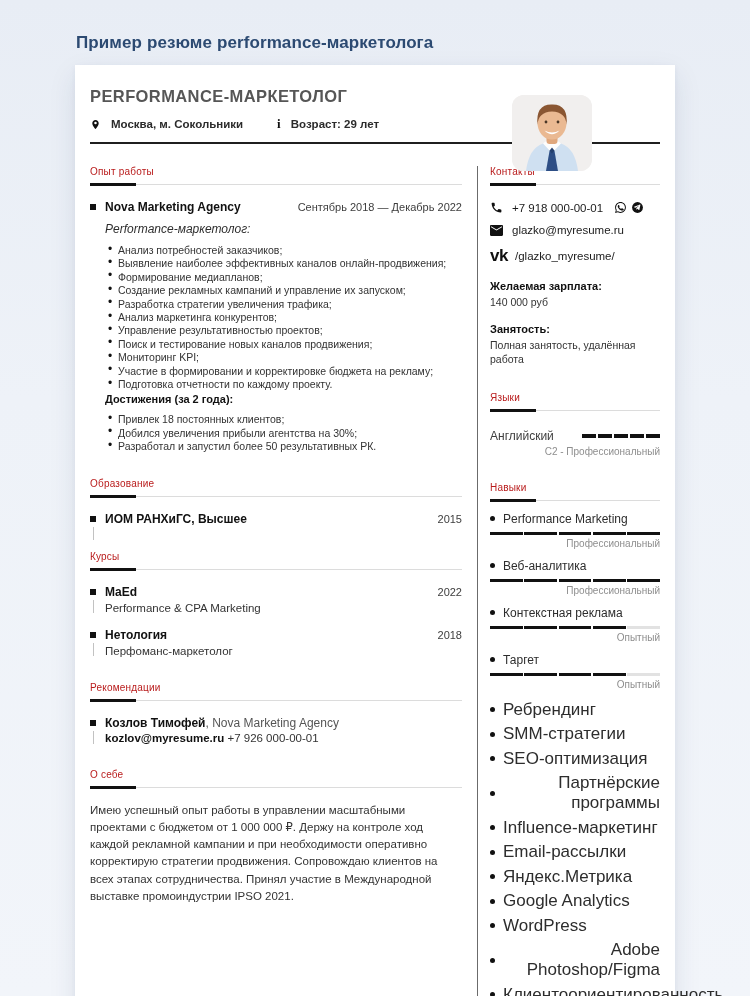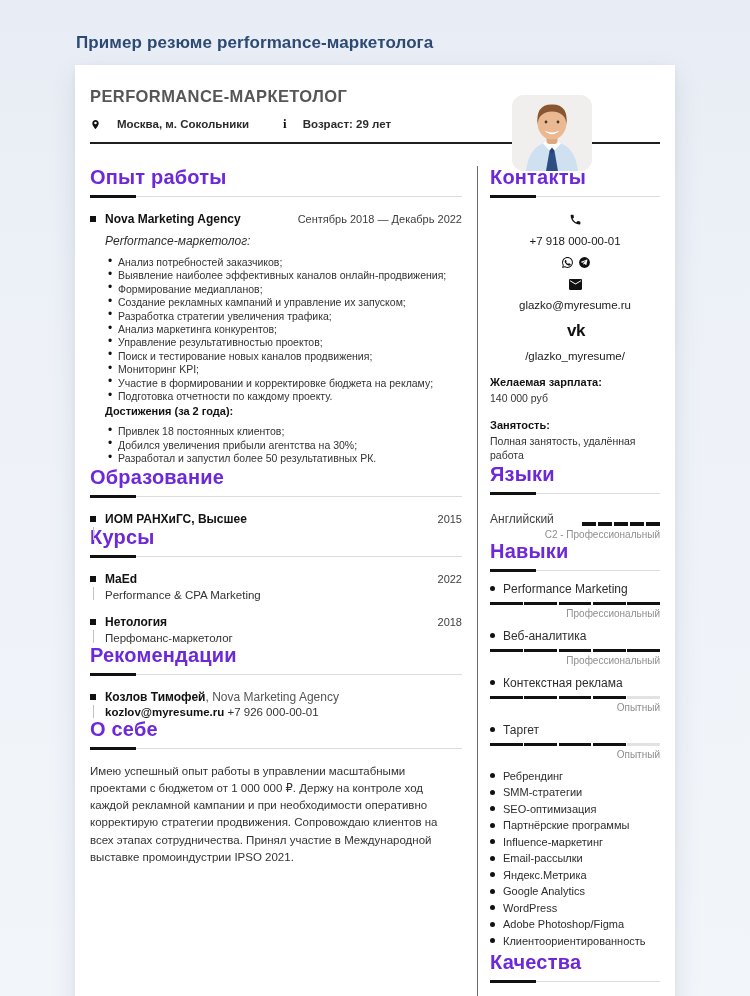--- a/index.html
+++ b/index.html
@@ -16,36 +16,36 @@
     width:600px; min-height:849px; background:#fff; position:relative;
     box-shadow:0 10px 26px rgba(30,50,90,.10), 0 2px 6px rgba(30,50,90,.06);
     padding:17px 15px 14px;
   }
 
   
   .resume-header { position:relative; }
   .person-name { font-size:29px; font-weight:800; color:#0f0f0f; letter-spacing:.2px; line-height:1.12; }
   .person-role { font-size:16.5px; font-weight:700; color:#565656; letter-spacing:.4px; margin-top:5px; }
   .header-meta { display:flex; align-items:center; gap:34px; margin-top:10px; }
-  .meta-item { display:flex; align-items:center; gap:16px; font-size:11.5px; font-weight:700; color:#2b2b2b; }
+  .meta-item { display:flex; align-items:center; gap:10px; font-size:11.5px; font-weight:700; color:#2b2b2b; }
   .meta-item svg { display:block; }
   .info-i { font-family:"Liberation Serif","DejaVu Serif",serif; font-weight:800; font-size:13px; color:#111; }
   .photo { position:absolute; top:8px; right:68px; width:80px; height:76px; border-radius:12px; overflow:hidden; background:#f1efee; }
   .header-divider { border:none; border-top:2px solid #1f1f1f; margin-top:10px; }
 
   
   .columns { display:flex; align-items:stretch; margin-top:22px; }
   .col-left { width:372px; flex:none; }
   .col-divider { width:1px; flex:none; background:#6b6b6b; margin-left:15px; margin-right:12px; }
   .col-right { flex:1; min-width:0; }
 
   
-  .sec { }
+  .sec { margin-top:25px; }
   .sec.first { margin-top:0; }
-  .sec-title { font-size:20px; font-weight:700; color:#6d28d9; letter-spacing:.2px; }
+  .sec-title { font-size:10px; font-weight:400; color:#b91c1c; letter-spacing:.2px; }
   .rule { position:relative; height:3px; margin-top:6px; }
   .rule::before { content:""; position:absolute; left:0; right:0; top:1px; height:1px; background:#dcdcdc; }
   .rule::after  { content:""; position:absolute; left:0; top:0; width:46px; height:3px; background:#111; }
 
   
   .entry { margin-top:14px; }
   .entry-head { display:flex; justify-content:space-between; align-items:baseline; }
   .entry-name { display:flex; align-items:baseline; gap:9px; font-size:12px; font-weight:700; color:#111;justify-content:center; }
   .sq { width:6px; height:6px; background:#111; flex:none; position:relative; top:-1px; }
   .sq.tick::after { content:""; position:absolute; left:2.5px; top:11px; width:1px; height:13px; background:#c2c2c2; }
@@ -58,45 +58,45 @@
   ul.bullets li { position:relative; font-size:10.5px; line-height:12.4px; color:#333; margin-bottom:1px; }
   ul.bullets li::before { content:"•"; position:absolute; left:-10px; top:-1.5px; font-size:12px; color:#111; }
   .ach-title { font-weight:700; font-size:11px; color:#111; margin:3px 0 2px 15px; }
 
   .rec-line2 { font-size:11.5px; color:#333; margin:2px 0 0 15px; }
   .rec-line2 b { color:#111; }
 
   .about-text { font-size:11.5px; line-height:1.5; color:#333; margin-top:13px; }
 
   
-  .contact-row { display:flex; align-items:center; gap:9px; margin-top:10px; font-size:11.5px; color:#1a1a1a;flex-direction:column; }
+  .contact-row { display:flex; align-items:center; gap:9px; margin-top:10px; font-size:11.5px; color:#1a1a1a; }
   .contact-row.first { margin-top:15px; }
   .contact-row svg { flex:none; display:block; }
   .trail-icons { display:flex; align-items:center; gap:4px; margin-left:2px; }
   .vk-glyph { font-weight:700; font-size:17px; letter-spacing:-.5px; color:#111; width:16px; }
 
   .info-block { margin-top:14px; }
   .info-label { font-size:11px; font-weight:700; color:#101010; }
   .info-value { font-size:10.5px; color:#333; margin-top:3px; line-height:1.35; }
 
-  .lang-row { display:flex; justify-content:space-between; align-items:flex-end; margin-top:17px; }
+  .lang-row { display:flex; justify-content:space-between; align-items:center; margin-top:17px; }
   .lang-name { font-size:12px; color:#3e3e3e; }
   .segbar { display:flex; gap:1.5px; height:4px; width:78px; }
   .segbar .seg { flex:1; background:#e2e2e2; }
   .segbar .seg.on { background:#111; }
   .lang-level { text-align:right; font-size:10px; color:#8e8e8e; margin-top:3px; }
 
   .skill { margin-top:10px; }
   .skill-head { display:flex; align-items:center; gap:8px; font-size:12px; color:#2d2d2d; margin-bottom:6px; }
   .dot { width:5px; height:5px; border-radius:50%; background:#111; flex:none; }
   .skill .segbar { width:100%; height:3px; }
   .skill-level { text-align:right; font-size:10px; color:#8e8e8e; margin-top:3px; }
 
   ul.dot-list { list-style:none; margin-top:10px; }
-  ul.dot-list li { display:flex; align-items:center; gap:8px; font-size:11px; color:#2d2d2d; margin-bottom:4.5px; }
+  ul.dot-list li { display:flex; align-items:center; gap:8px; font-size:17px; color:#2d2d2d; margin-bottom:4.5px;text-align:right; }
   ul.dot-list.roomy { margin-top:14px; }
   ul.dot-list.roomy li { margin-bottom:7px; }
 </style>
 </head>
 <body>
 
 <div class="wrap">
   <h1 class="page-title">Пример резюме performance-маркетолога</h1>
 
   <div class="card">

